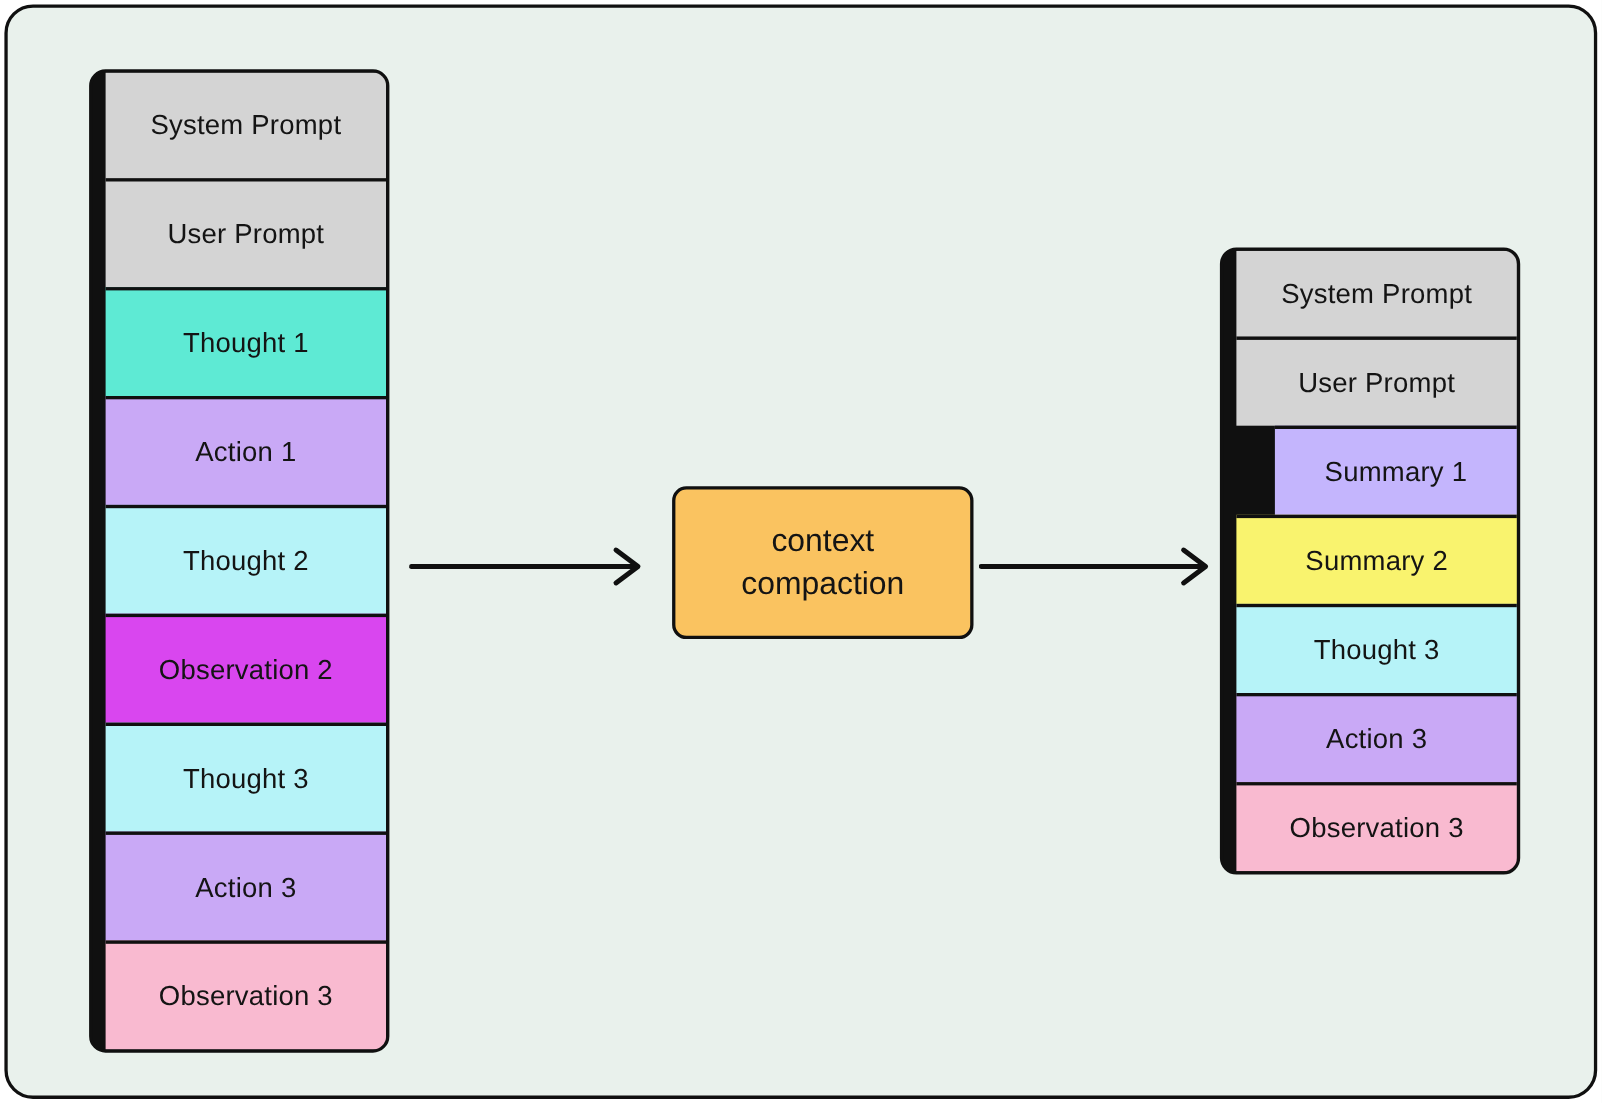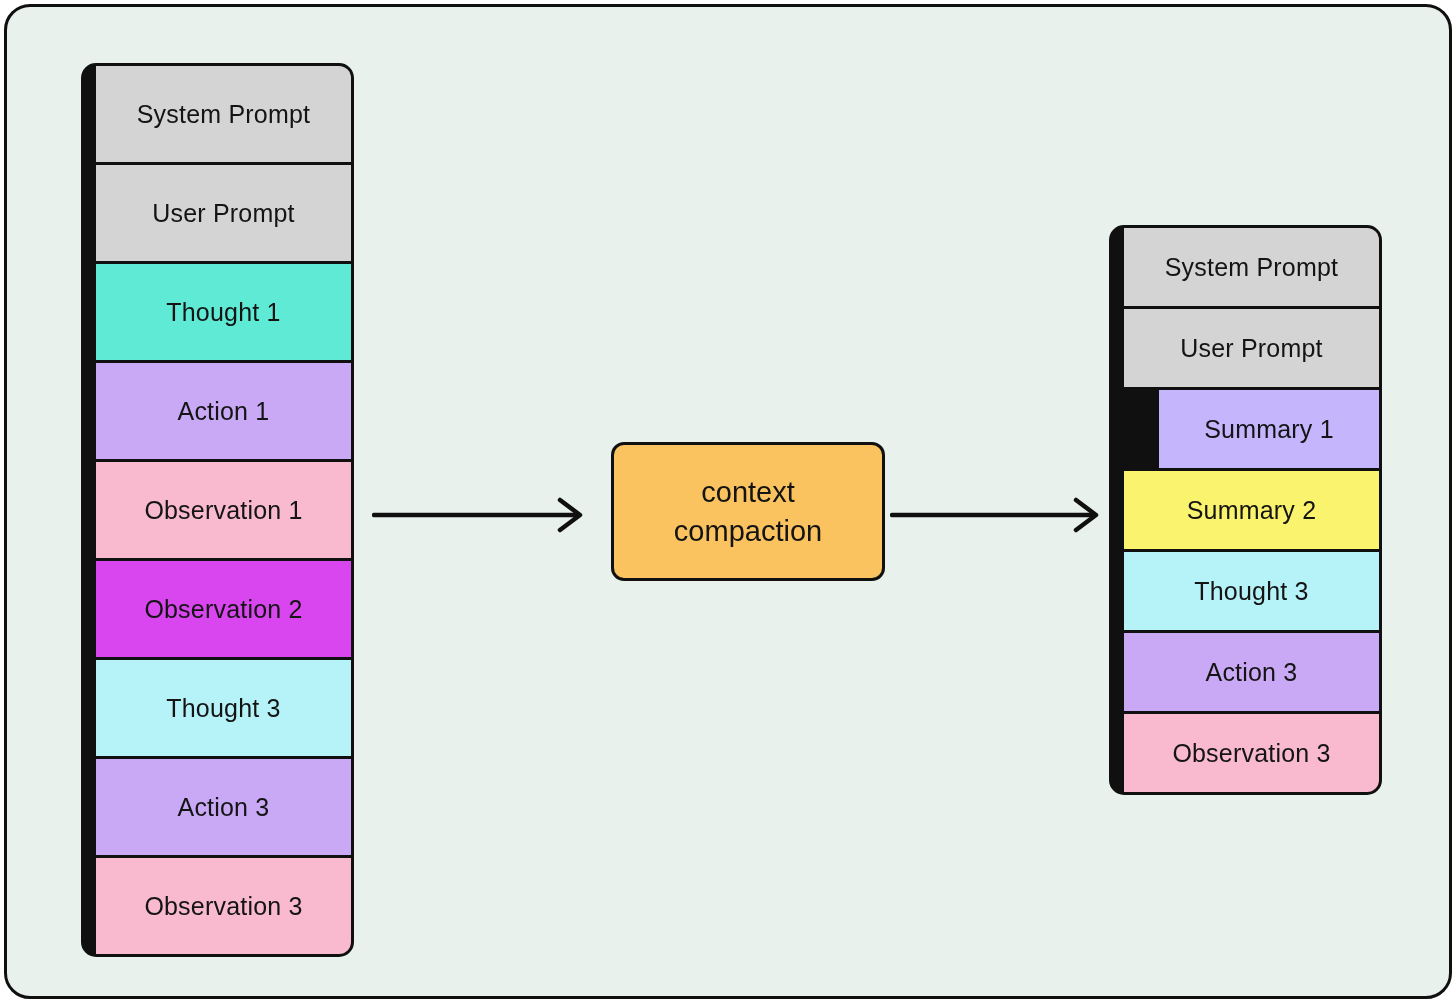--- a/index.html
+++ b/index.html
@@ -68,21 +68,21 @@
 </head>
 <body>
 
 <div class="canvas">
 
   <div class="stack stack-left">
     <div class="row" style="background-color: rgb(212, 212, 212);">System Prompt</div>
     <div class="row" style="background-color: rgb(212, 212, 212);">User Prompt</div>
     <div class="row" style="background-color: #5eead4;">Thought 1</div>
     <div class="row" style="background-color: rgb(201, 169, 246);">Action 1</div>
-    <div class="row" style="background-color: rgb(249, 186, 208);">Observation 1</div>
+    <div class="row" style="background-color: rgb(182, 243, 248);">Thought 2</div>
     <div class="row" style="background-color: #d946ef;">Observation 2</div>
     <div class="row" style="background-color: rgb(182, 243, 248);">Thought 3</div>
     <div class="row" style="background-color: rgb(201, 169, 246);">Action 3</div>
     <div class="row" style="background-color: rgb(249, 186, 208);">Observation 3</div>
   </div>
 
   <div class="arrow arrow-1">
     <svg viewBox="0 0 214 44" preserveAspectRatio="none" aria-hidden="true">
       <line x1="2" y1="22" x2="206" y2="22" stroke="#101010" stroke-width="4.5" stroke-linecap="round"></line>
       <polyline points="188,7 208,22 188,37" fill="none" stroke="#101010" stroke-width="4.5" stroke-linecap="round" stroke-linejoin="round"></polyline>

